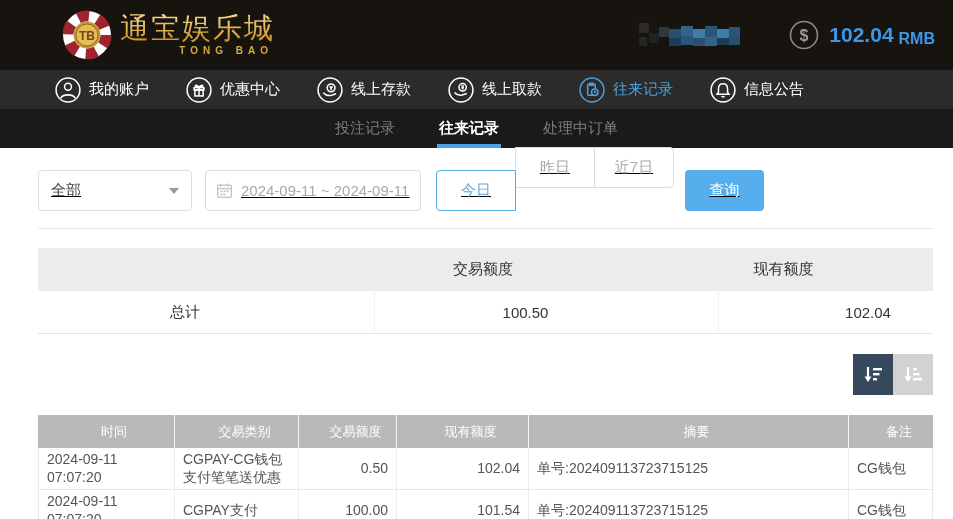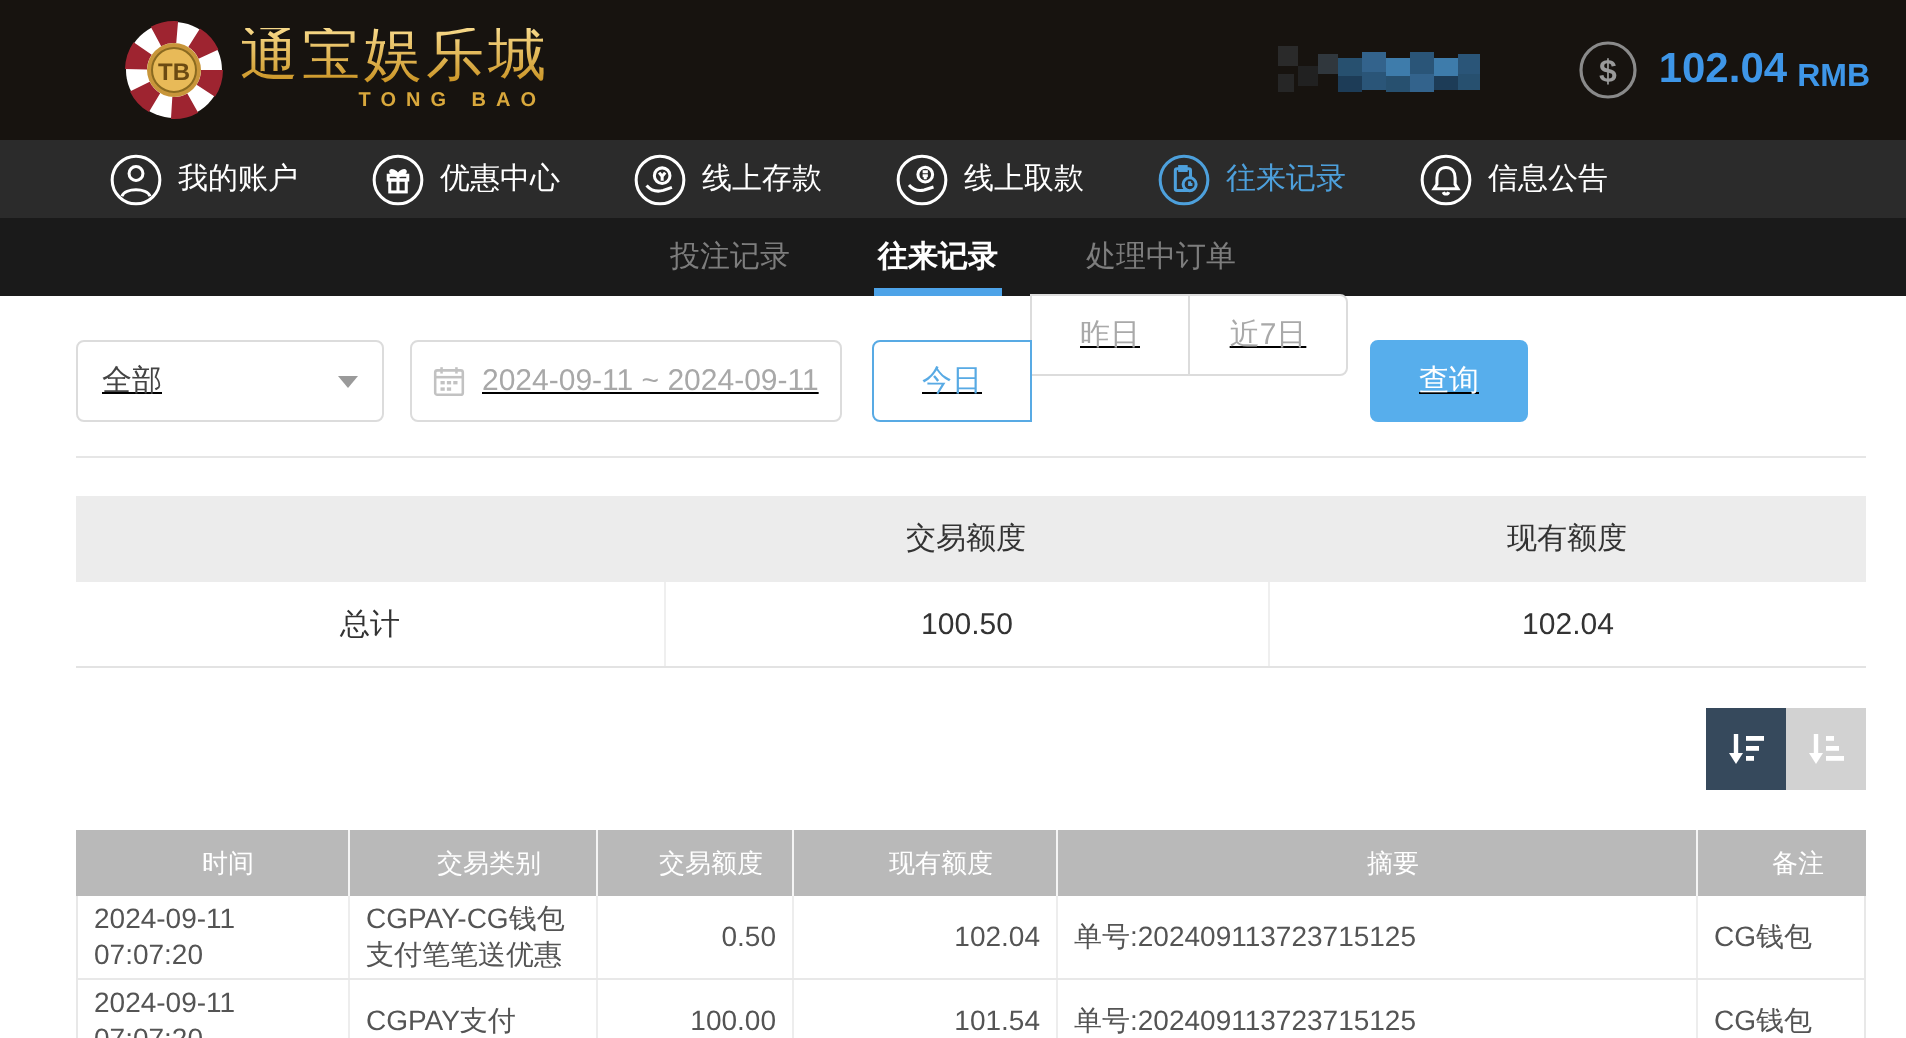--- a/index.html
+++ b/index.html
@@ -62,21 +62,21 @@
     display:flex; align-items:center; justify-content:center; }
 
   .divider { height:1px; background:#e6e6e6; margin-top:17px; }
 
   
   .summary { margin-top:19px; width:895px; font-size:15px; color:#333; }
   .summary .s-head { display:grid; grid-template-columns:294px 302px 299px;
     background:#ececec; height:43px; }
   .summary .s-head div { display:flex; align-items:center; justify-content:center; }
   .summary .s-row { display:grid; grid-template-columns:294px 302px 299px;
-    height:43px; border-bottom:1px solid #e3e3e3; background:#fff; }
+    height:43px; border-bottom:1px solid #e3e3e3; background:#fff;gap:42px; }
   .summary .s-row div { display:flex; align-items:center; justify-content:center; }
   .summary .s-row div + div { border-left:1px solid #efefef; }
 
   
   .sort-row { margin-top:20px; display:flex; justify-content:flex-end; width:895px; }
   .sort-btn { width:40px; height:41px; display:flex; align-items:center;
     justify-content:center; cursor:pointer; }
   .sort-btn.desc { background:#36495c; }
   .sort-btn.asc  { background:#d2d2d2; }
 

